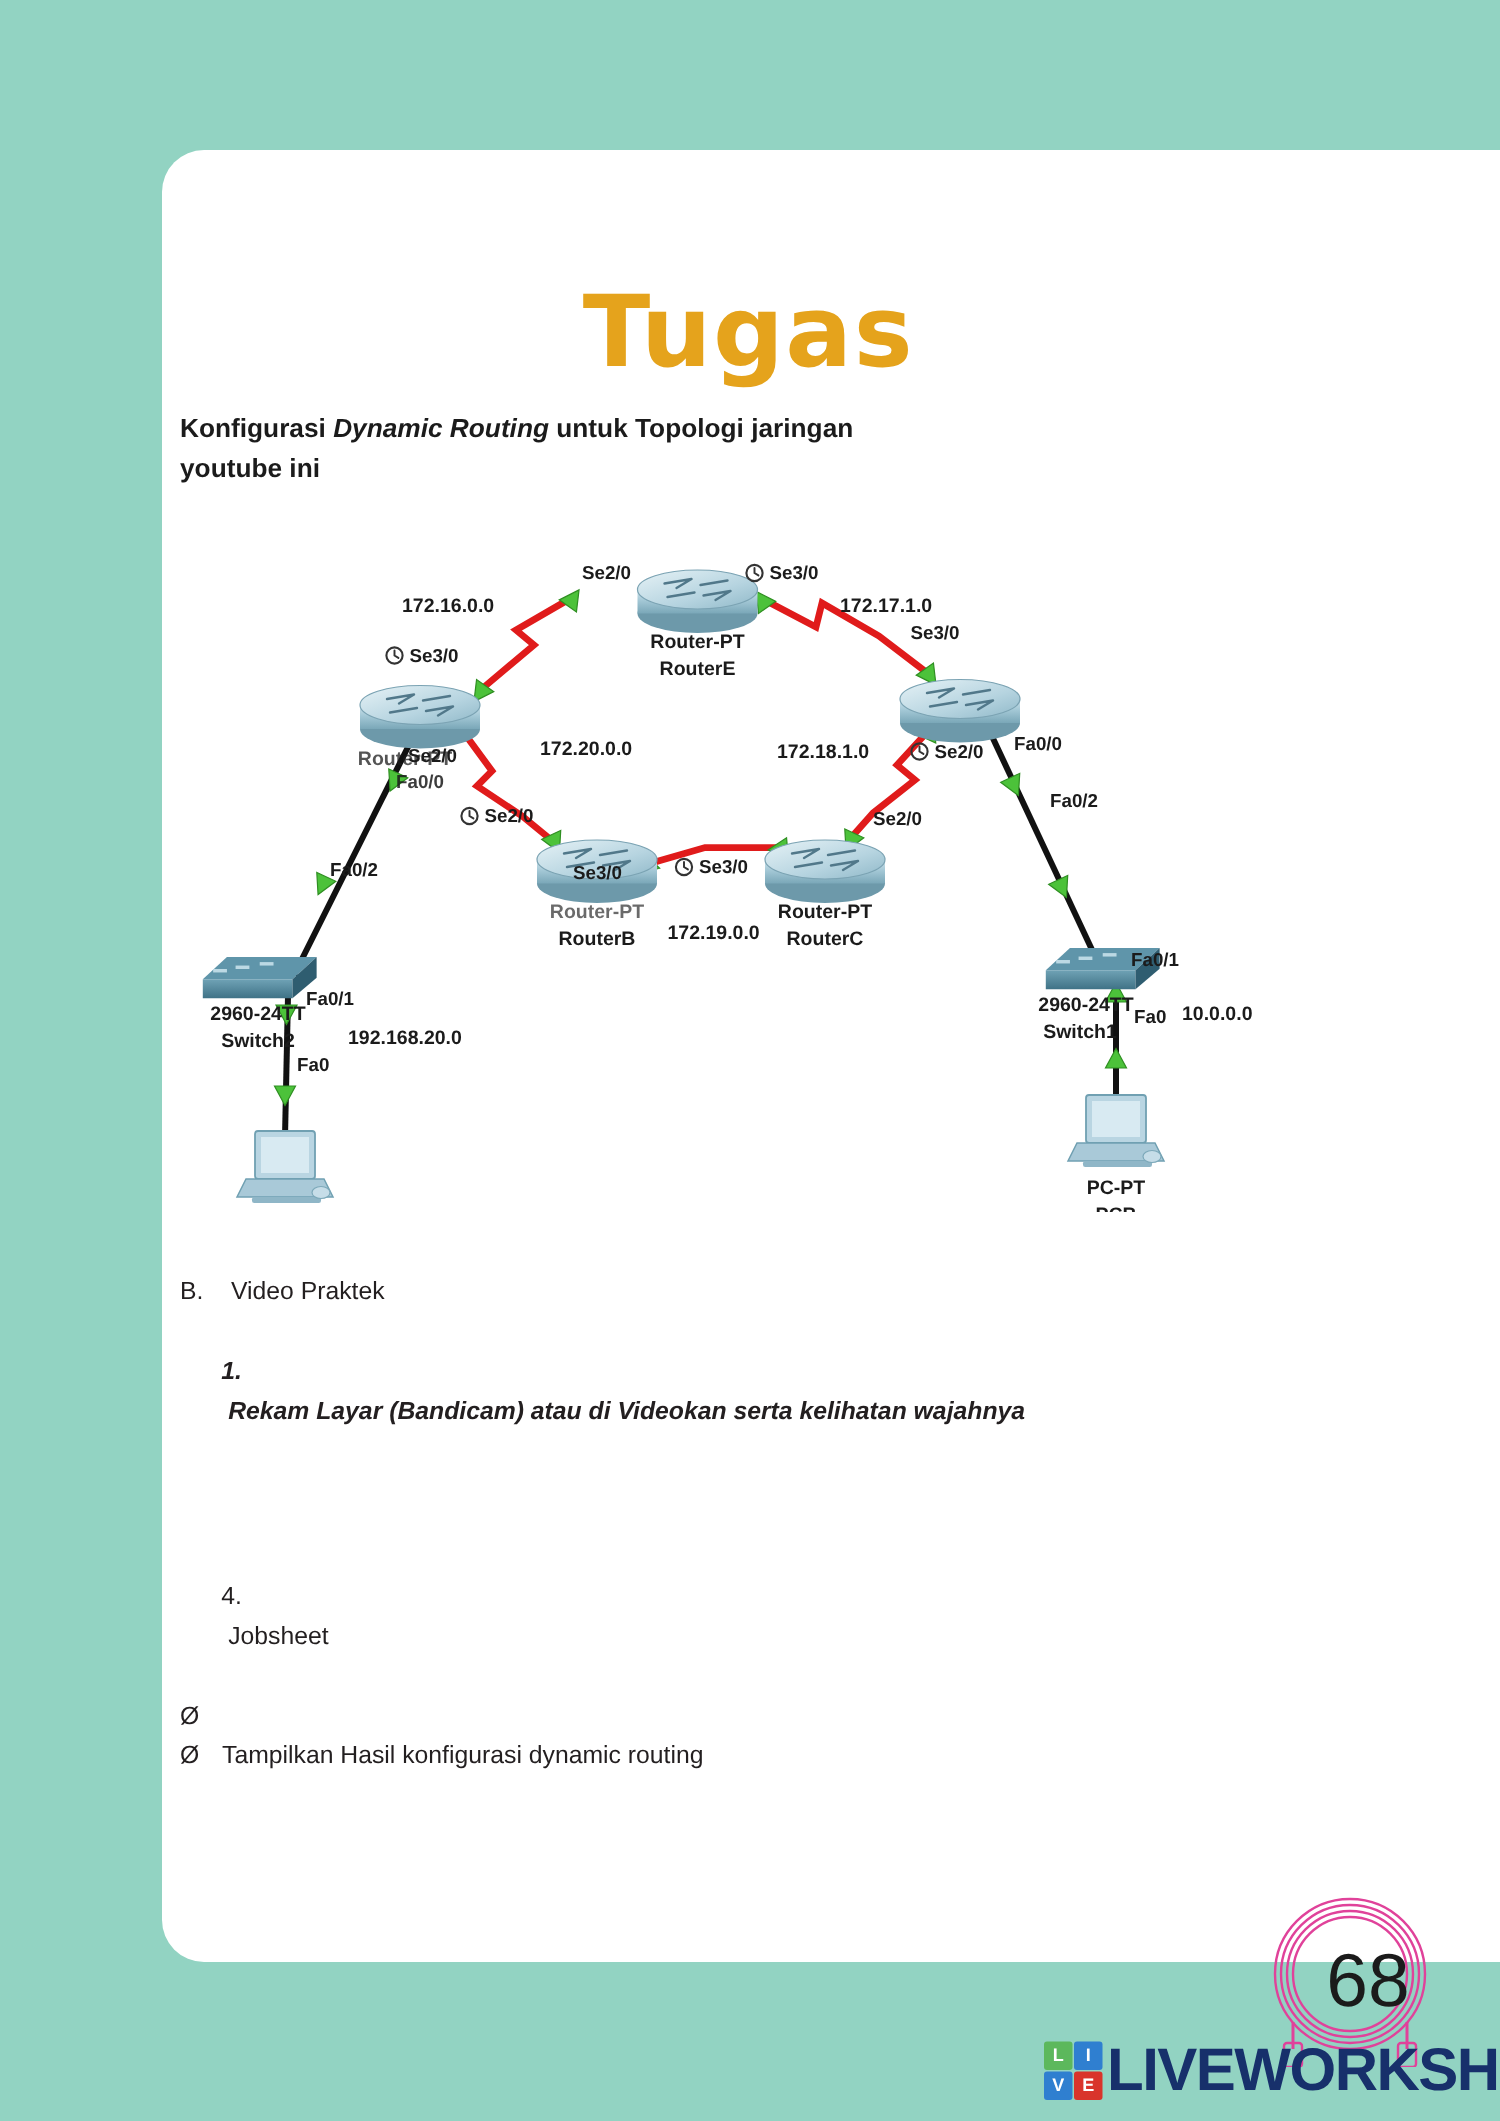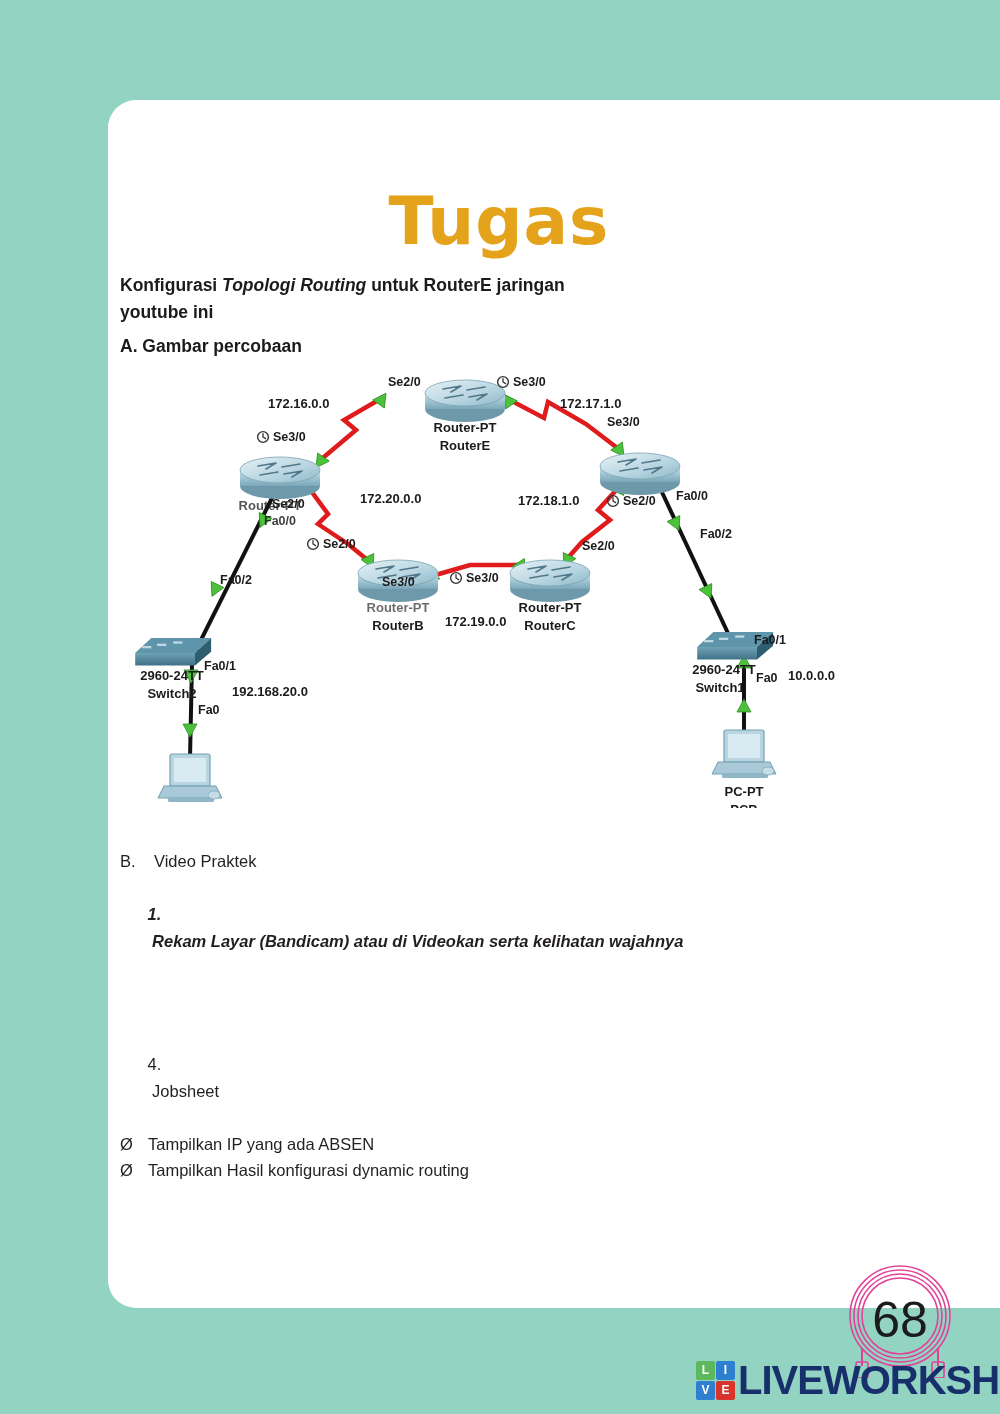--- a/index.html
+++ b/index.html
@@ -94,21 +94,21 @@
   
   #page-number-badge {
     position: absolute;
     left: 842px;
     top: 1262px;
     width: 116px;
     height: 116px;
   }
   #page-number-badge .num {
     position: absolute;
-    left: 0; top: 0;
+    left: 12px; top: 0;
     width: 116px; height: 116px;
     display: flex;
     align-items: center;
     justify-content: center;
     font-size: 50px;
     color: #1b1b1b;
     font-family: "Liberation Sans", sans-serif;
     text-align: center;
   }
 
@@ -146,26 +146,25 @@
 </style>
 </head>
 <body>
 
 <div id="worksheet-card">
 
   <div id="page-title">Tugas</div>
 
   <div id="intro-block" class="content-pad">
     <div>
-      <span>Konfigurasi </span><span class="ital">Topologi Routing</span><span> untuk RouterE jaringan</span>
+      <span>Konfigurasi </span><span class="ital">Dynamic Routing</span><span> untuk Topologi jaringan</span>
     </div>
     <div>youtube ini</div>
   </div>
 
-  <div id="section-a-heading" class="content-pad">A. Gambar percobaan</div>
 
   <div id="network-diagram">
     <svg width="770" height="450" viewBox="0 0 770 450" xmlns="http://www.w3.org/2000/svg">
       <defs>
         <linearGradient id="routerGrad" x1="0" y1="0" x2="0" y2="1">
           <stop offset="0%" stop-color="#cfe4ec"></stop>
           <stop offset="45%" stop-color="#a4c8d6"></stop>
           <stop offset="100%" stop-color="#7aa7b8"></stop>
         </linearGradient>
         <linearGradient id="routerTop" x1="0" y1="0" x2="1" y2="1">
@@ -361,21 +360,20 @@
 
     <div class="gap"></div>
 
     <div class="row">
       <span>4.</span>
       <span> </span><span>Jobsheet</span>
     </div>
 
     <div class="bullet-row">
       <span class="bullet-mark">Ø</span>
-      <span>Tampilkan IP yang ada ABSEN</span>
     </div>
     <div class="bullet-row">
       <span class="bullet-mark">Ø</span>
       <span>Tampilkan Hasil konfigurasi  dynamic routing</span>
     </div>
 
   </div>
 </div>
 
 <div id="page-number-badge">

